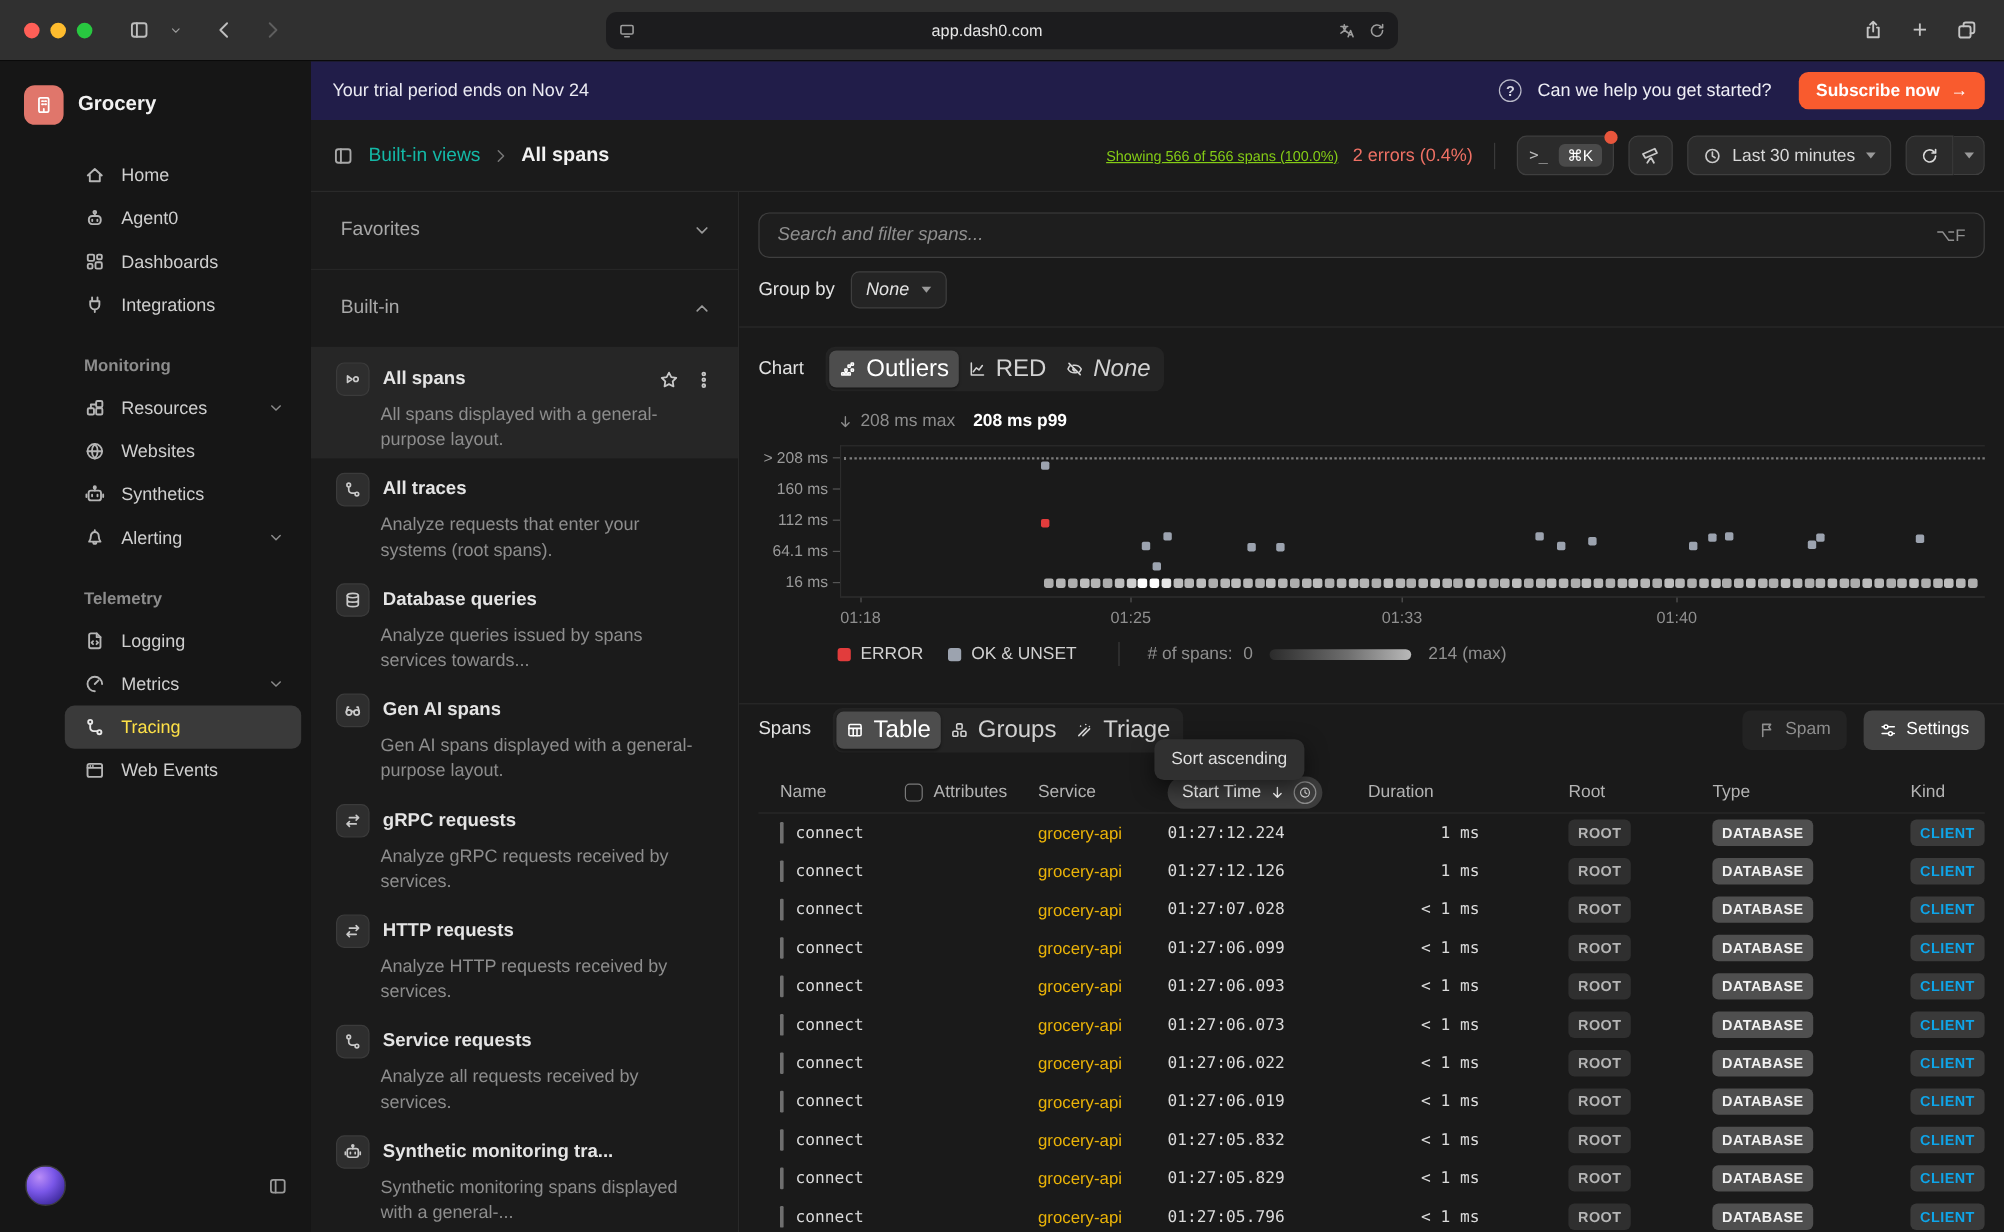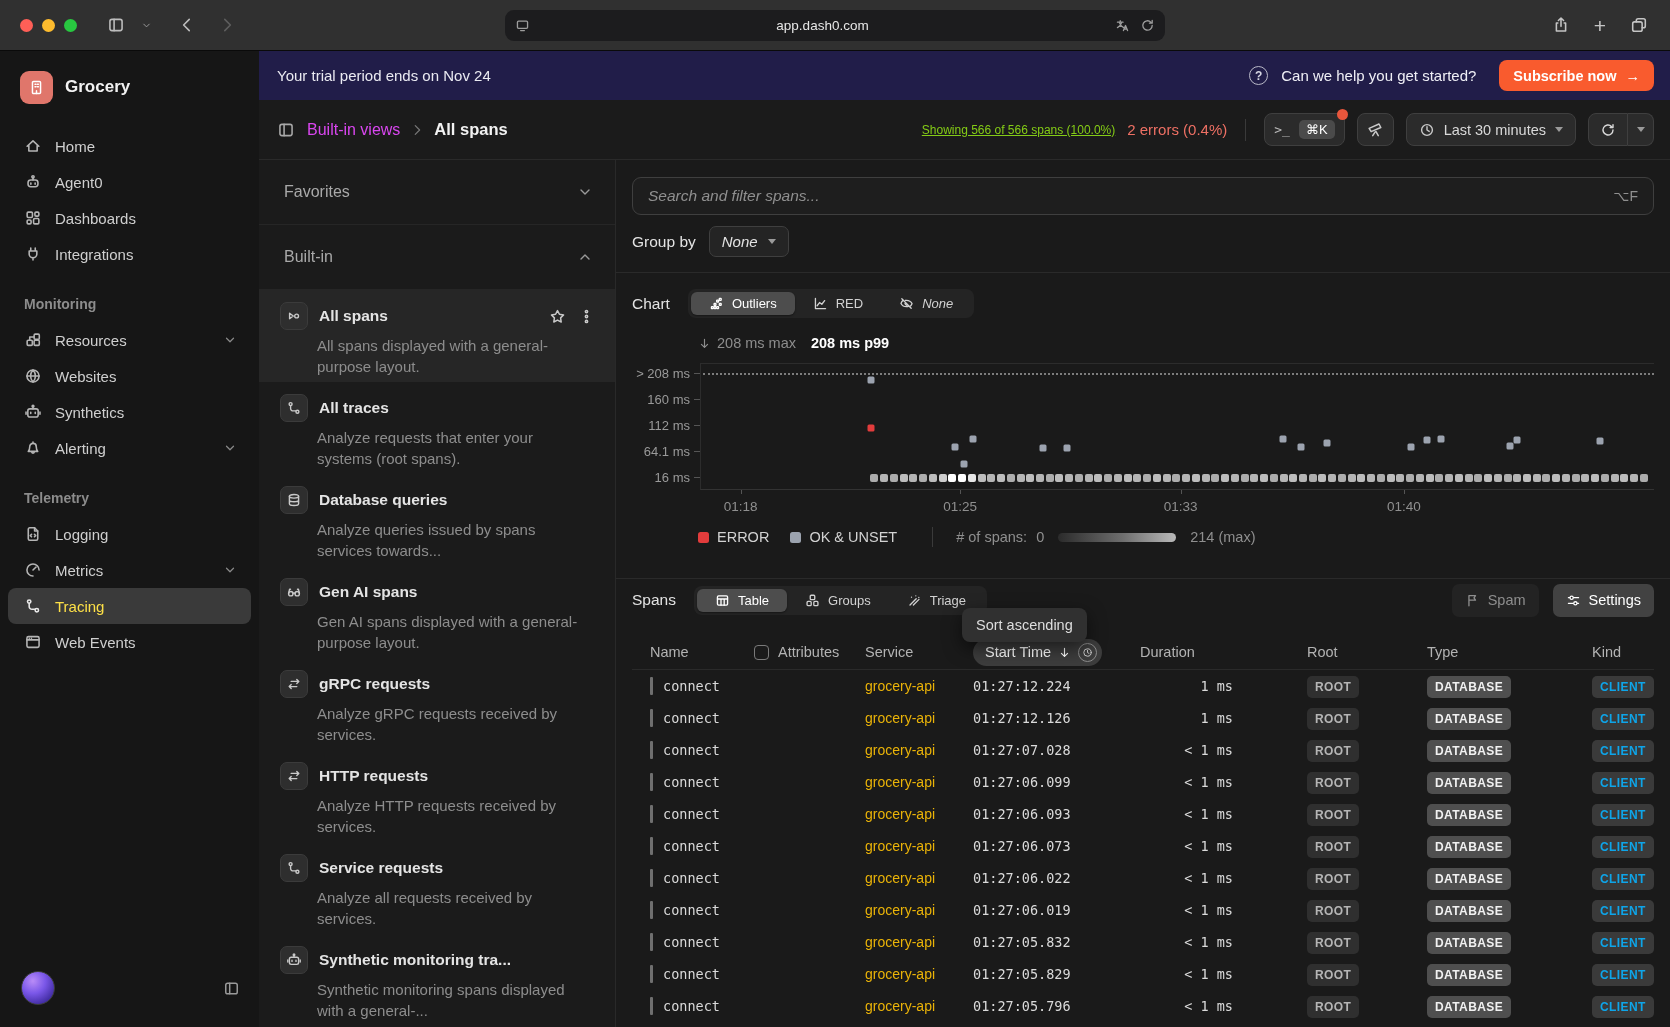--- a/index.html
+++ b/index.html
@@ -29,21 +29,21 @@
 
   
   .app { flex:1; display:flex; min-height:0; }
 
   
   .sidebar { width:259px; flex:none; background:#161616; position:relative; padding-top:15px; }
   .logo-row { display:flex; align-items:center; gap:12px; padding:0 20px; height:42px; }
   .logo-chip { width:33px; height:33px; border-radius:9px; display:flex; align-items:center; justify-content:center; color:#fff; }
   .logo-chip .ic { width:17px; height:17px; }
   .org-name { font-size:17px; font-weight:700; color:#f2f2f2; }
-  .nav { margin-top:20px; }
+  .nav { margin-top:20px;margin-left:46px; }
   .nav-section { margin:24px 0 10px; padding:0 24px; color:#8c8c8c; font-size:14px; font-weight:600; }
   .nav-item { height:36px; display:flex; align-items:center; gap:13px; padding:0 14px 0 16px; margin:0 8px; border-radius:8px; color:#cfcfcf; font-size:15px; cursor:pointer; }
   .nav-item.active { background:#3a3a3a; color:#fde047; }
   .nav-item .nicon { width:18px; height:18px; color:#b5b5b5; }
   .nav-item.active .nicon { color:#e8e8e8; }
   .nav-item .nlabel { flex:1; }
   .nav-item .nchev { width:14px; height:14px; color:#8a8a8a; }
   .avatar { position:absolute; left:21px; bottom:22px; width:34px; height:34px; border-radius:50%; border:1px solid #3c3c3c;
             background: radial-gradient(circle at 34% 28%, #b98cf7 0%, #7a57e8 40%, #4630a8 75%, #241a5e 100%); cursor:pointer; }
   .collapse-btn { position:absolute; right:19px; bottom:30px; width:17px; height:17px; color:#9a9a9a; cursor:pointer; }
@@ -53,21 +53,21 @@
 
   .banner { height:49px; flex:none; background:#211d49; display:flex; align-items:center; padding:0 16px 0 18px; }
   .banner-text { font-size:15px; color:#eaeaf2; }
   .banner-right { margin-left:auto; display:flex; align-items:center; gap:13px; }
   .help-icon { width:19px; height:19px; border:1.5px solid #b9b9c8; border-radius:50%; color:#d6d6e2; font-size:12px; font-weight:700; display:flex; align-items:center; justify-content:center; cursor:pointer; }
   .banner-help { font-size:15px; color:#efeff6; }
   .subscribe-btn { margin-left:10px; height:31px; border:none; border-radius:8px; color:#fff; font-size:14.5px; font-weight:600; font-family:inherit; padding:0 14px; display:flex; align-items:center; gap:9px; cursor:pointer; }
 
   .content-header { height:60px; flex:none; background:#1b1b1b; border-bottom:1px solid #2a2a2a; display:flex; align-items:center; padding:0 16px 0 18px; }
   .crumb-icon { width:18px; height:18px; color:#a8a8a8; margin-right:12px; cursor:pointer; }
-  .crumb-parent { font-size:16px; color:#d946ef; cursor:pointer;text-align:center; }
+  .crumb-parent { font-size:16px; color:#14b8a6; cursor:pointer;text-align:center; }
   .crumb-chev { width:14px; height:14px; color:#777; margin:0 10px; }
   .crumb-current { font-size:16.5px; font-weight:700; color:#f2f2f2; }
   .ch-right { margin-left:auto; display:flex; align-items:center; gap:12px; }
   .showing { font-size:12px; color:#84cc16;text-decoration:underline; }
   .errors { font-size:15px; color:#ee7064; }
   .vdiv { width:1px; height:22px; background:#3a3a3a; margin:0 6px; }
   .hbtn { background:#2b2b2b; border:1px solid #3f3f3f; border-radius:8px; height:33px; display:flex; align-items:center; color:#d9d9d9; cursor:pointer; font-family:inherit; }
   .kbd-btn { padding:0 9px; gap:9px; position:relative; }
   .term-glyph { font-size:13px; color:#b9b9b9; font-family:"DejaVu Sans Mono", monospace; }
   .kbd-chip { background:#4a4a4a; border-radius:5px; padding:2px 7px; font-size:13px; color:#fff; }
@@ -106,39 +106,39 @@
   .search-hint { margin-left:auto; font-size:14px; color:#8f8f8f; }
   .groupby-row { margin-top:9px; height:35px; flex:none; display:flex; align-items:center; gap:13px; }
   .gb-label { font-size:15.5px; color:#e3e3e3; }
   .gb-pill { height:31px; border:1px solid #3f3f3f; background:#242424; border-radius:7px; display:flex; align-items:center; gap:10px; padding:0 12px; cursor:pointer; }
   .gb-val { font-size:15px; font-style:italic; color:#e3e3e3; }
   .div-h { height:1px; flex:none; background:#2a2a2a; margin:13px -16px 0; }
 
   .chart-row1 { margin-top:16px; flex:none; display:flex; align-items:center; gap:18px; }
   .block-label { font-size:15.5px; color:#e3e3e3; }
   .seg { background:#242424; border-radius:8px; padding:3px; display:flex; }
-  .seg-btn { display:flex; align-items:flex-end; gap:8px; padding:4px 18px; border-radius:6px; color:#d2d2d2; font-size:13px; cursor:pointer; white-space:nowrap; }
+  .seg-btn { display:flex; align-items:center; gap:8px; padding:4px 8px; border-radius:6px; color:#d2d2d2; font-size:20px; cursor:pointer; white-space:nowrap; }
   .seg-btn.sel { background:#4d4d4d; color:#fff; box-shadow:0 1px 2px rgba(0,0,0,.4); }
   .seg-btn .ic { width:15px; height:15px; }
   .italic { font-style:italic; }
 
   .stats-row { margin:14px 0 0 66px; height:22px; flex:none; display:flex; align-items:center; gap:15px; }
   .stat-max { display:flex; align-items:center; gap:6px; font-size:14.5px; color:#8d8d8d; }
   .stat-max .ic { width:13px; height:13px; }
   .stat-p99 { font-size:14.5px; font-weight:700; color:#fff; }
 
   .plot-wrap { margin-top:9px; flex:none; display:flex; }
   .ygutter { width:68px; flex:none; position:relative; }
   .ylab { position:absolute; right:10px; transform:translateY(-50%); font-size:13px; color:#9a9a9a; white-space:nowrap; }
   .ytick { position:absolute; right:0; width:6px; height:1px; background:#555; }
   .plot { flex:1; position:relative; height:127px; border-top:1px solid #2c2c2c; border-left:1px solid #2c2c2c; border-bottom:1px solid #333; }
   .threshold { position:absolute; left:2px; right:0; top:10px; border-top:2px dotted #7d7d7d; }
   .pt { position:absolute; width:7px; height:7px; border-radius:1.5px; transform:translate(-50%,-50%); }
   .heatsq { position:absolute; width:8px; height:8px; border-radius:2px; transform:translate(-50%,-50%); }
-  .xlabels { height:26px; flex:none; position:relative; margin-left:92px; }
+  .xlabels { height:26px; flex:none; position:relative; margin-left:68px; }
   .xl { position:absolute; top:9px; transform:translateX(-50%); font-size:13.5px; color:#8f8f8f; }
   .xt { position:absolute; top:0; width:1px; height:4px; background:#555; }
 
   .legend { height:42px; flex:none; display:flex; align-items:center; margin-left:66px; gap:9px; font-size:14.5px; color:#d2d2d2; }
   .sw { width:11px; height:11px; border-radius:2.5px; }
   .leg-item { display:flex; align-items:center; gap:8px; margin-right:12px; }
   .leg-div { width:1px; height:20px; background:#3a3a3a; margin:0 14px; }
   .leg-muted { color:#8f8f8f; }
   .grad { width:118px; height:9px; border-radius:5px; margin:0 5px; background:linear-gradient(90deg,#2b2b2b 0%,#6e6e6e 55%,#b9b9b9 100%); }
   .div-h2 { height:1px; flex:none; background:#2a2a2a; margin:20px -16px 0; }

